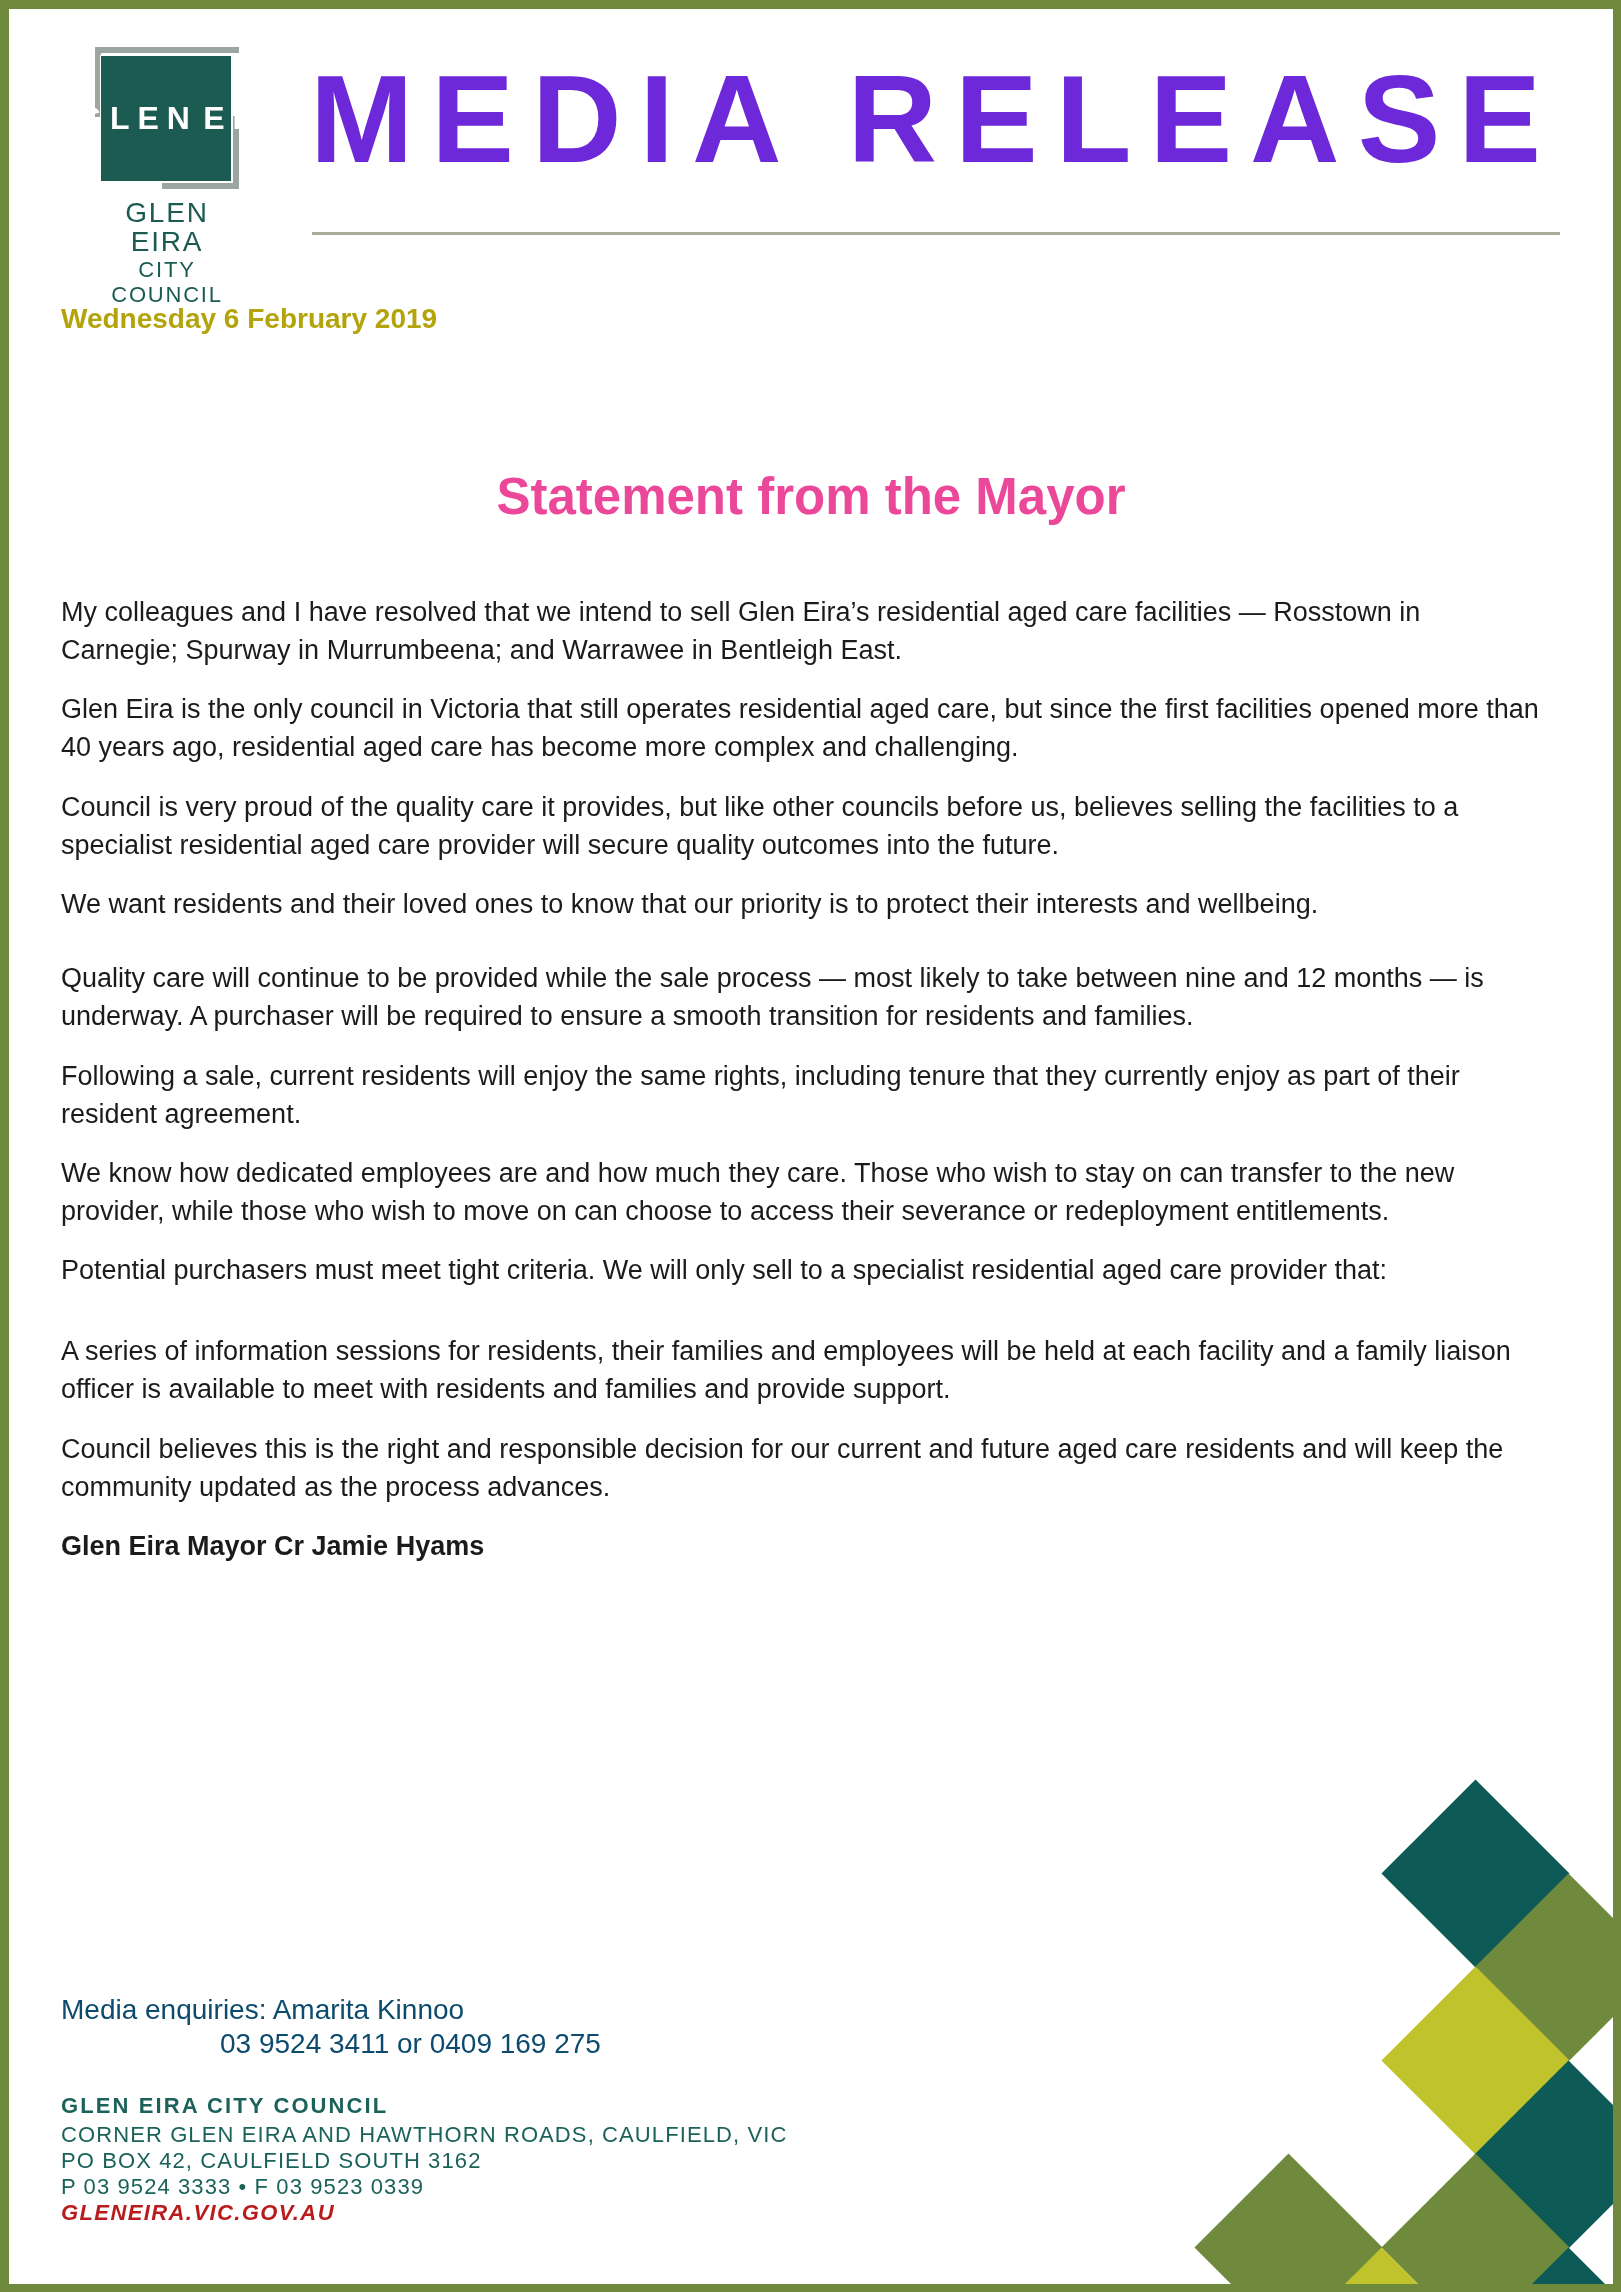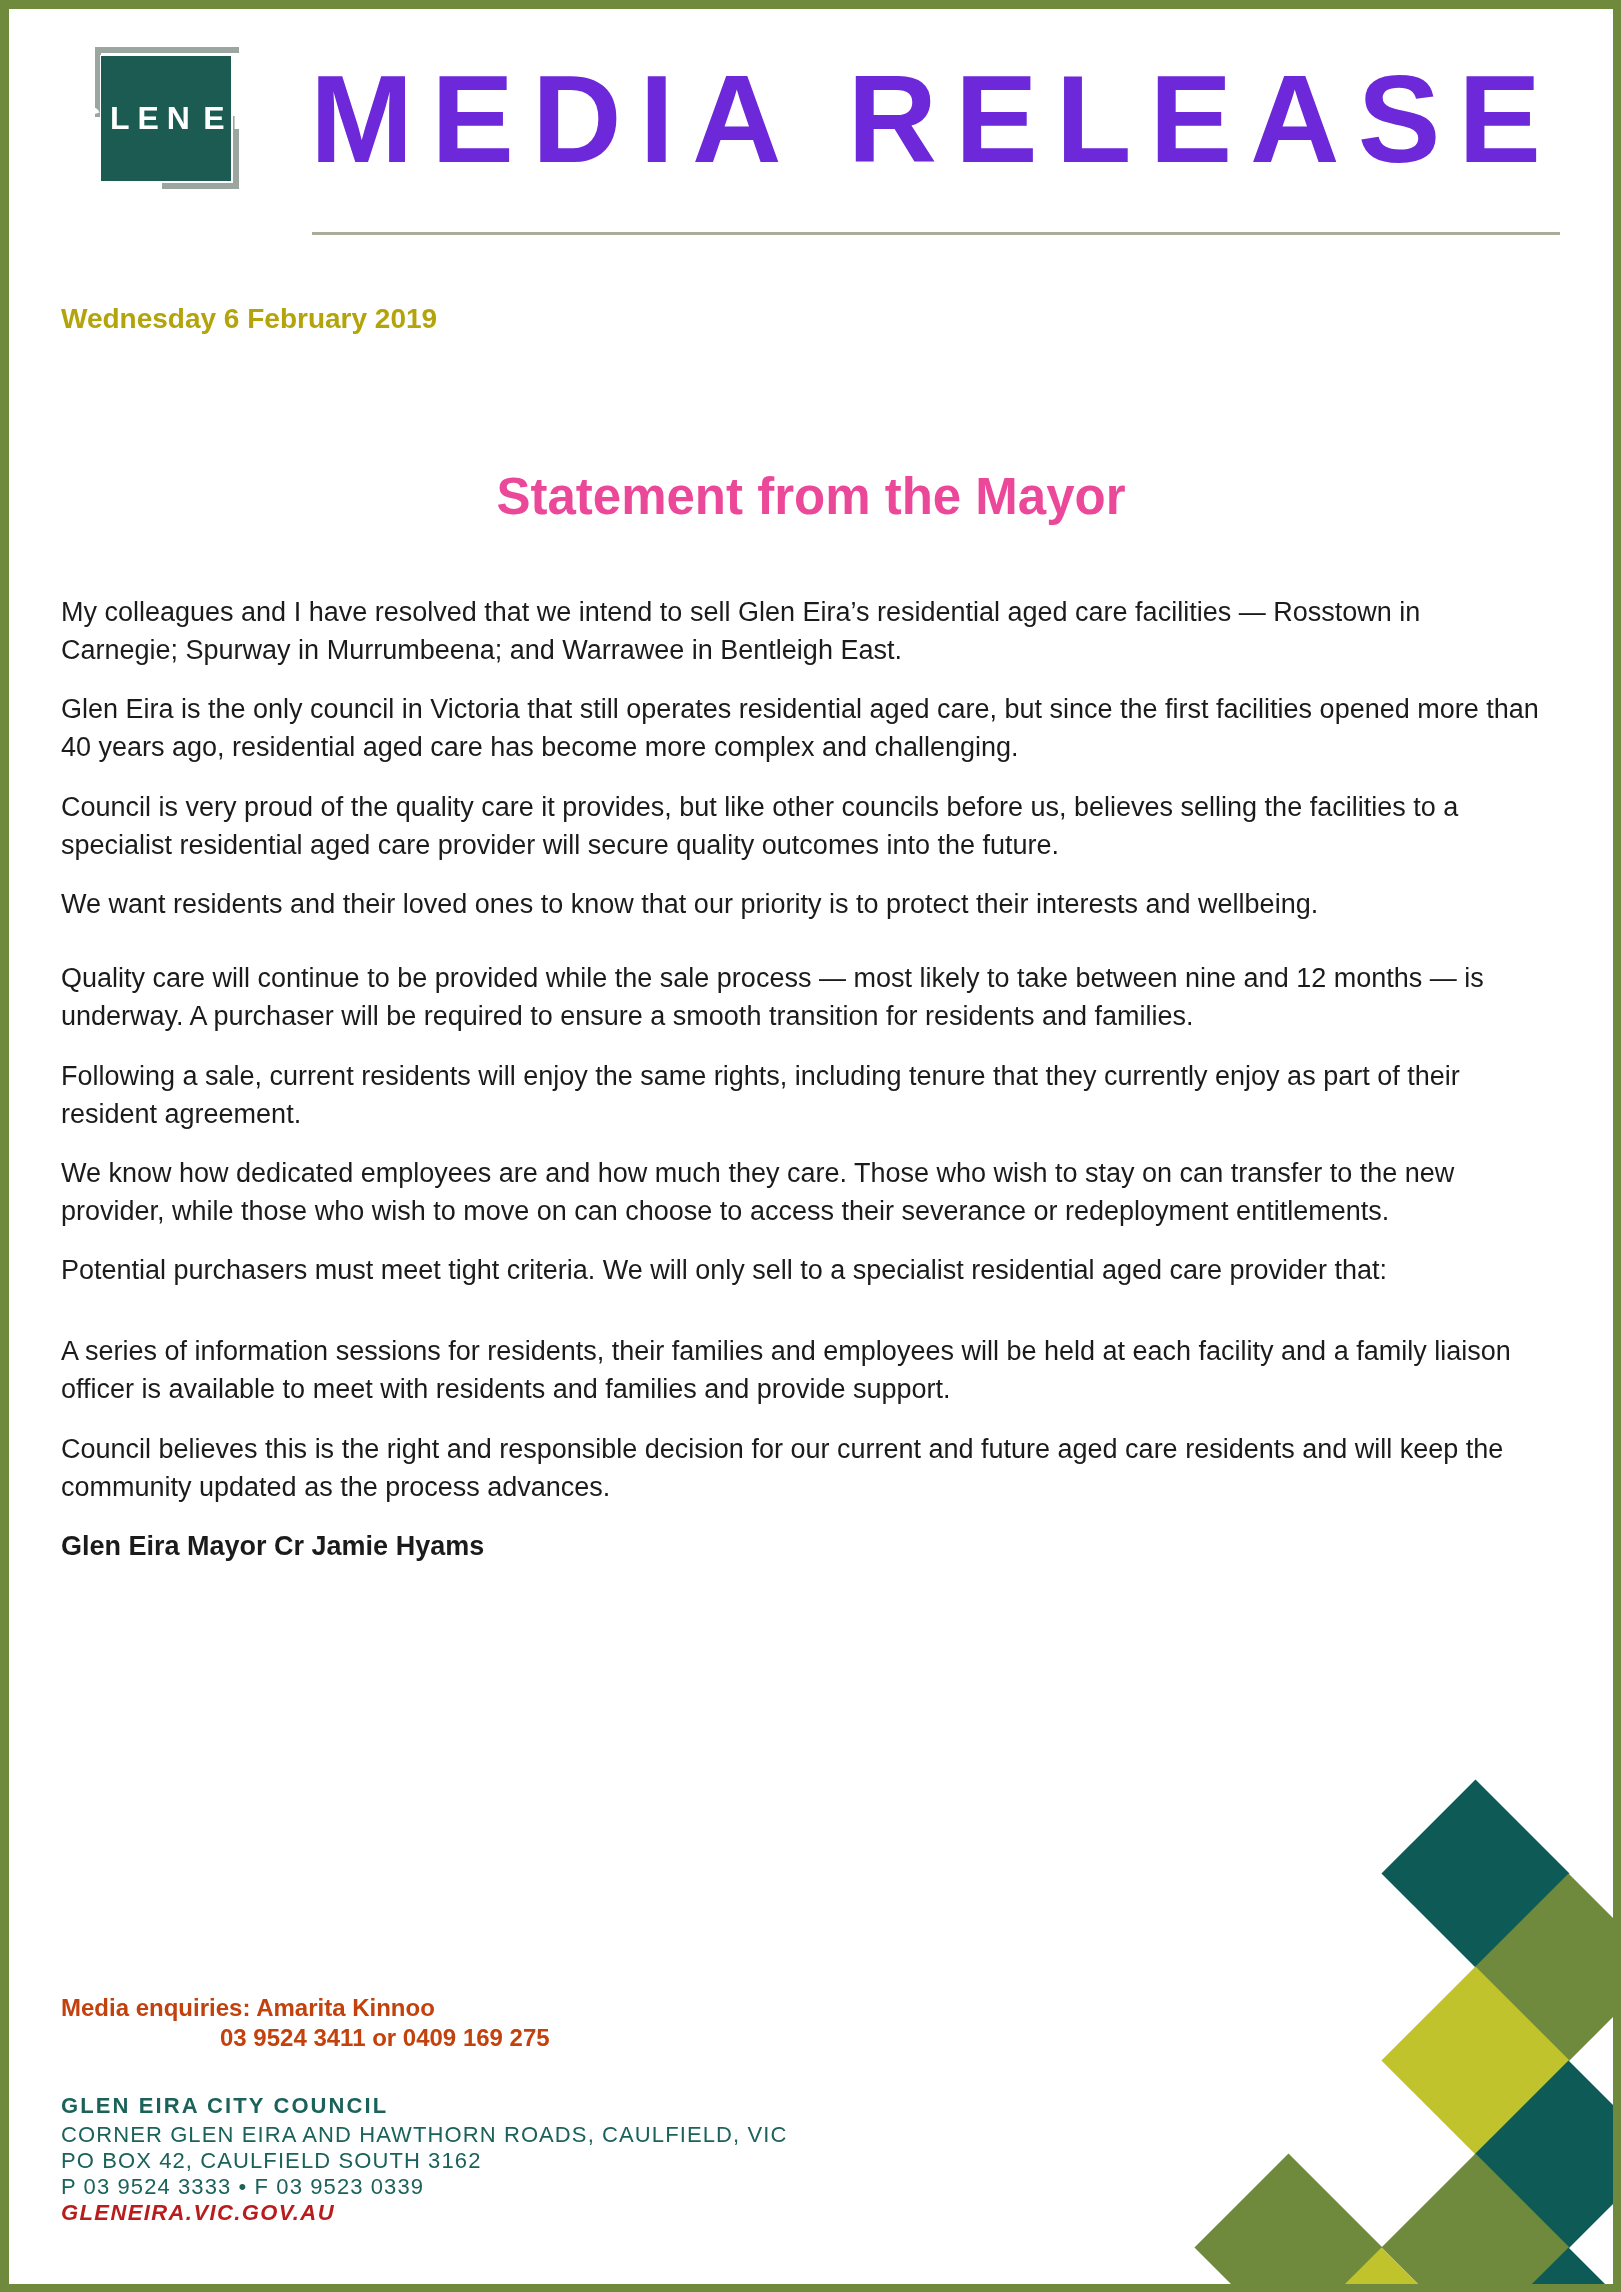--- a/index.html
+++ b/index.html
@@ -55,21 +55,21 @@
   .body-copy p.gap-after{margin-bottom:36px;}
   .body-copy p.gap-before-list{margin-bottom:43px;}
   .body-copy ul{list-style:none;margin:0 0 34px 0;padding:0;}
   .body-copy li{position:relative;padding-left:207px;line-height:38px;}
   .body-copy li::before{
     content:"";position:absolute;left:143px;top:14.3px;
     width:9.8px;height:9.8px;border-radius:50%;background:#111;
   }
   .signature{font-weight:700;}
   
-  .media-enquiries{position:absolute;left:61px;top:1994px;font-size:24px;font-weight:700;color:#c2410c;z-index:10;}
+  .media-enquiries{position:absolute;left:61px;top:1994px;font-size:28px;font-weight:400;color:#0c4a6e;z-index:10;}
   .media-enquiries .phone-line{padding-left:159px;margin-top:2px;}
   
   .footer{position:absolute;left:61px;top:2093px;font-size:22px;line-height:26px;color:#1A625A;letter-spacing:1.1px;z-index:10;}
   .footer .council{font-weight:700;letter-spacing:2.1px;margin-bottom:2.7px;}
   .footer .website{font-weight:700;letter-spacing:1.4px;color:#b91c1c;font-style:italic;}
   
   .diamond{position:absolute;width:133px;height:133px;transform:rotate(45deg);z-index:1;}
   .d1{left:1409px;top:1807px;}  
   .d2{left:1502px;top:1901px;}  
   .d3{left:1409px;top:1994px;}  
@@ -97,20 +97,24 @@
     <div class="logo-art">
       <div class="logo-gray-top"></div>
       <div class="logo-gray-left"></div>
       <div class="logo-gray-right"></div>
       <div class="logo-gray-bottom"></div>
       <div class="logo-square">
         <div class="logo-cityof">City of</div>
         <div class="logo-glen">GLEN</div>
         <div class="logo-eira">EIRA</div>
       </div>
+    </div>
+    <div class="logo-caption">
+      <div class="logo-caption-1">GLEN EIRA</div>
+      <div class="logo-caption-2">CITY COUNCIL</div>
     </div>
   </div>
 
   <div class="masthead">MEDIA RELEASE</div>
   <div class="masthead-rule"></div>
 
   <div class="date-line">Wednesday 6 February 2019</div>
 
   <div class="article-heading">Statement from the Mayor</div>
 

